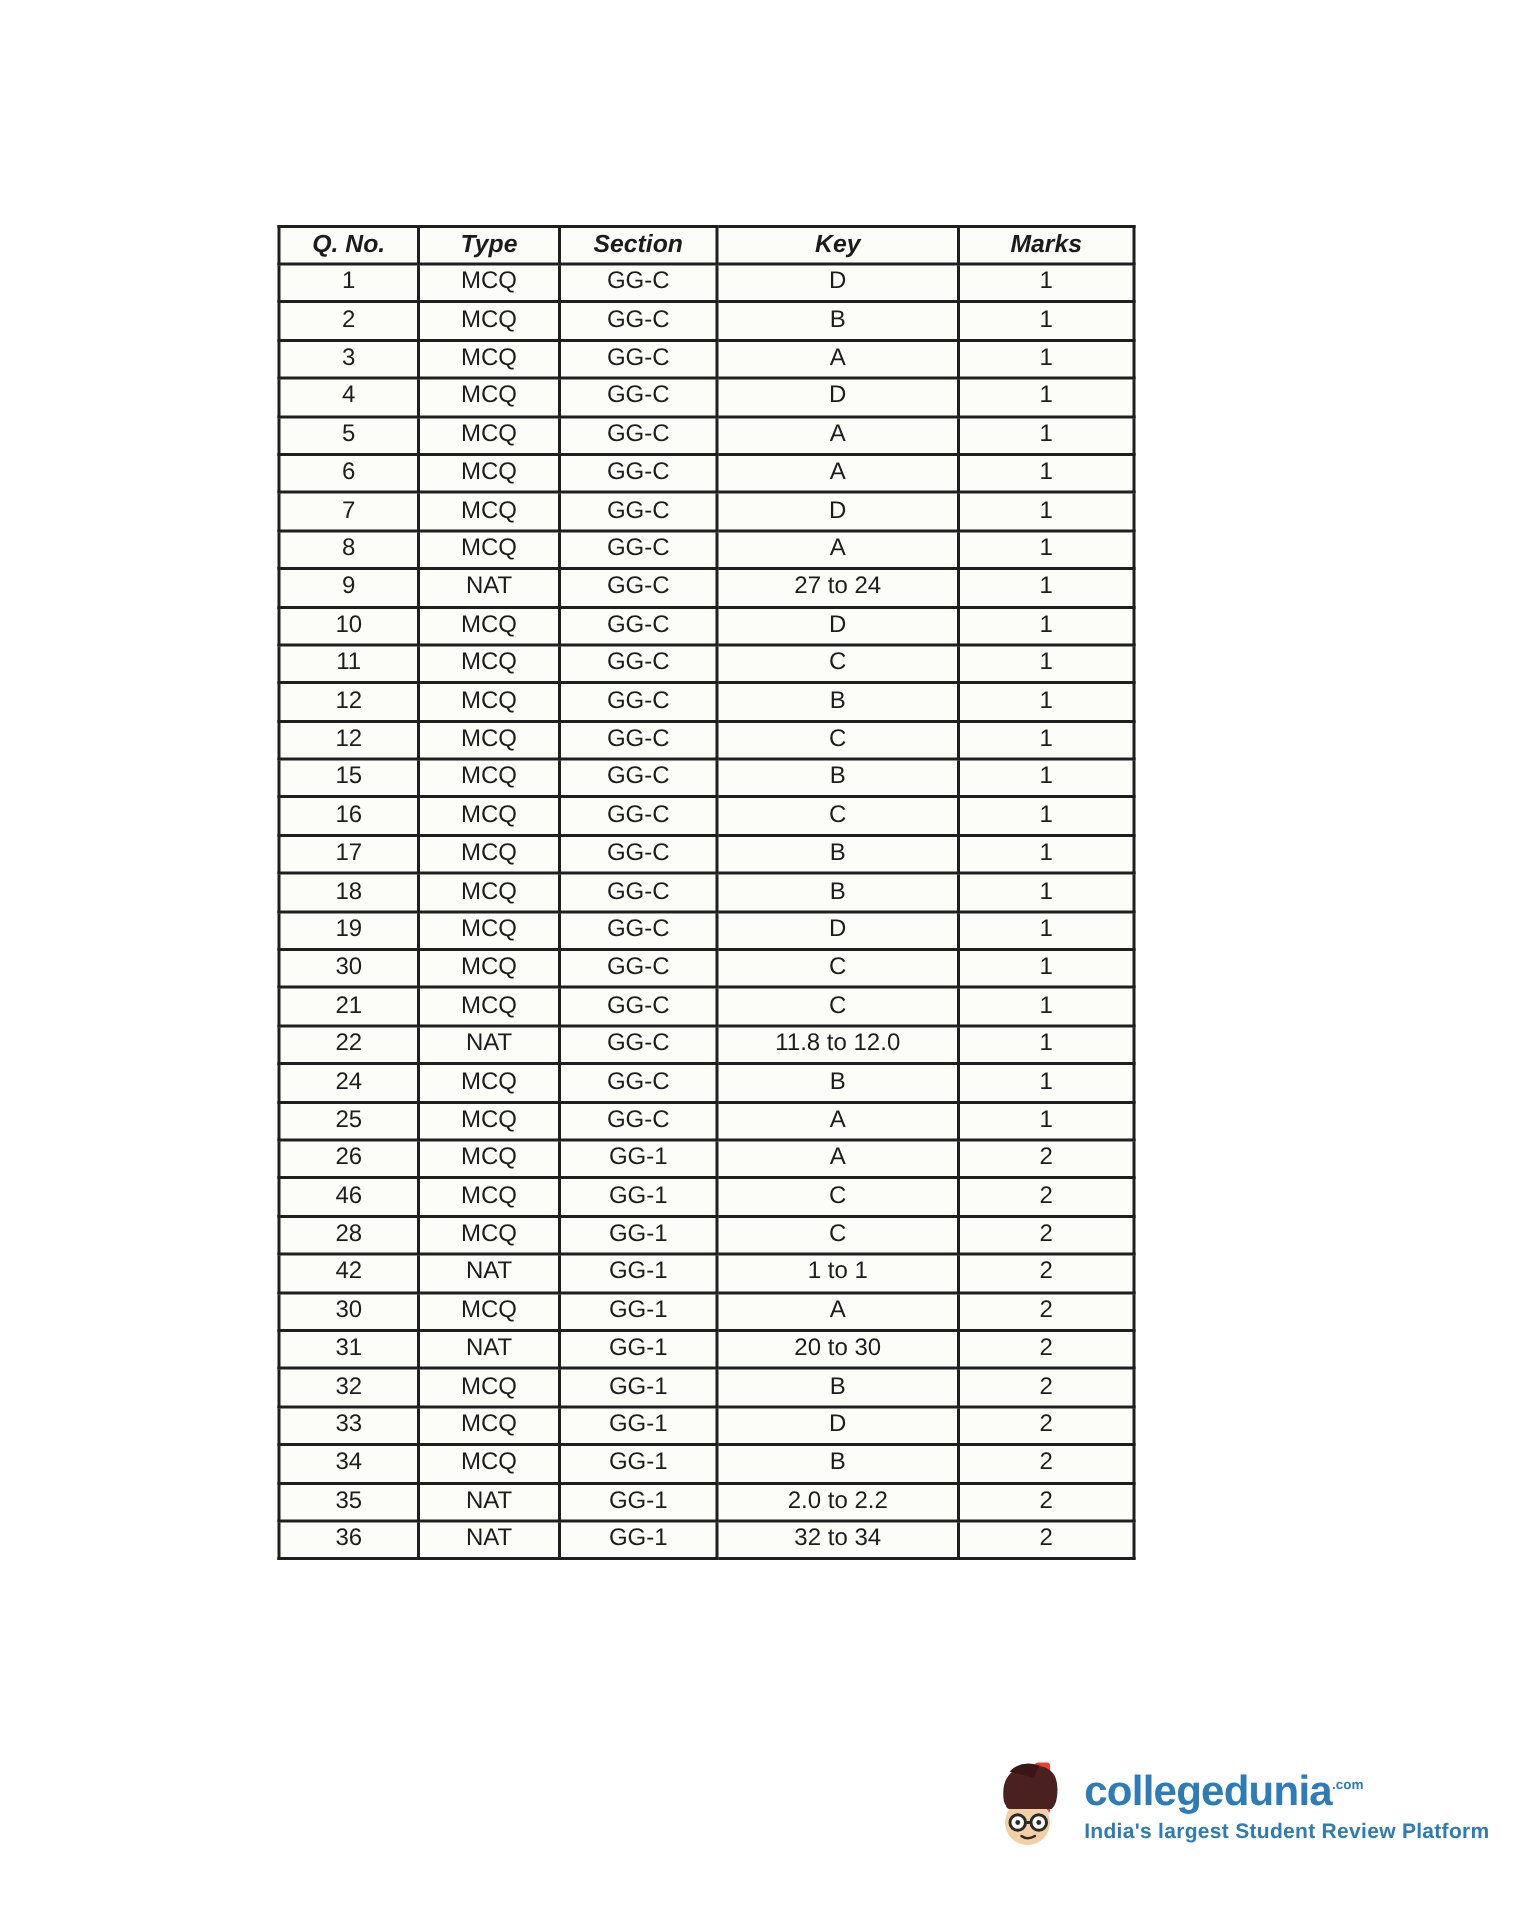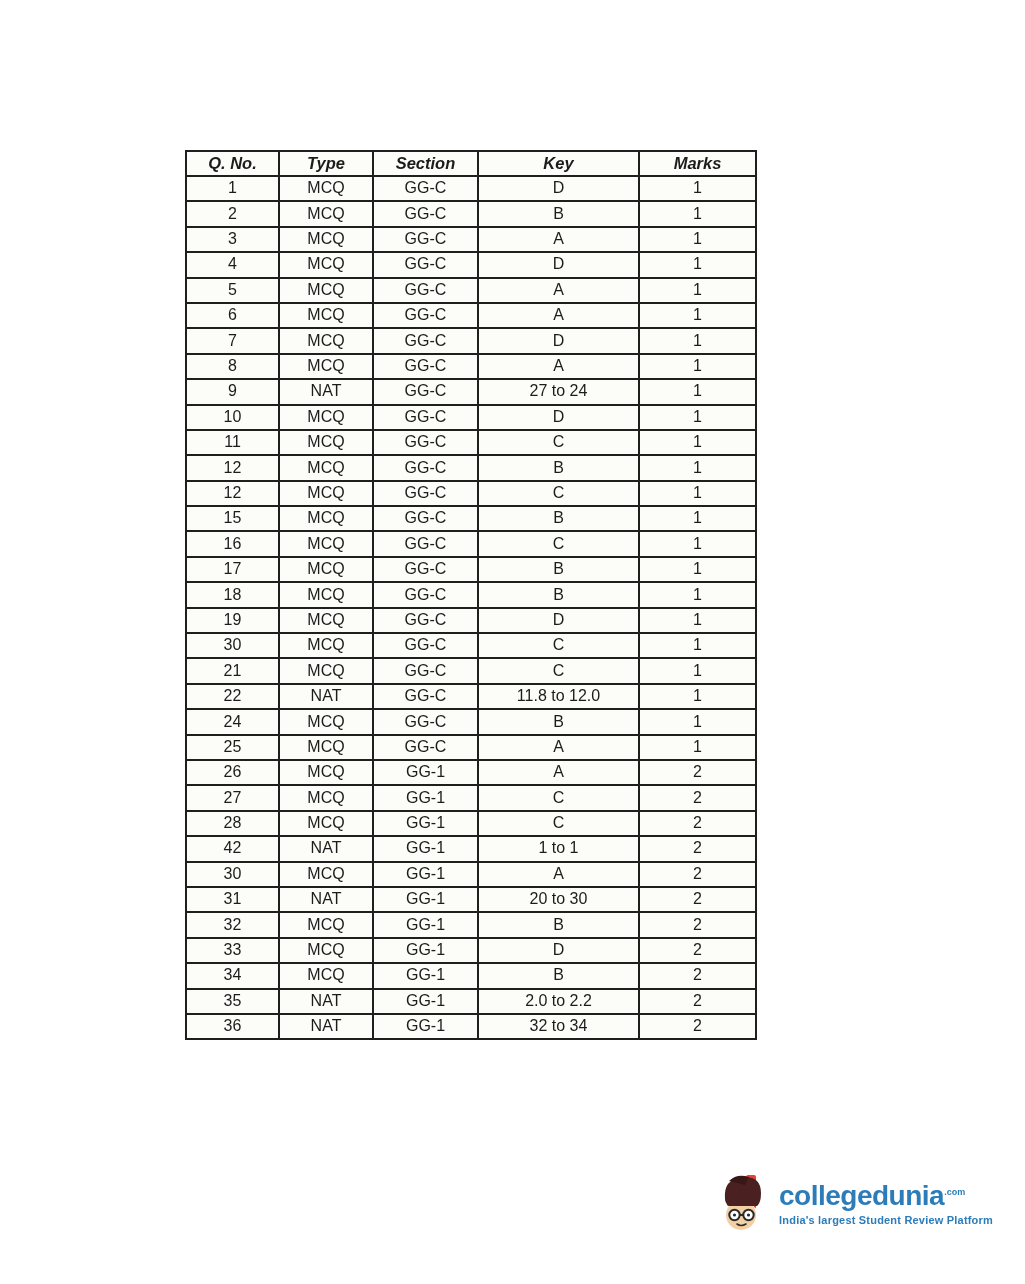--- a/index.html
+++ b/index.html
@@ -76,21 +76,21 @@
   .brand-main { color: #2b7cb9; }
   .brand-suffix {
     color: #2b7cb9;
     font-size: 9px;
     font-weight: bold;
     vertical-align: super;
     letter-spacing: 0;
   }
   .tagline {
     margin-top: 4px;
-    font-size: 11px;
+    font-size: 14px;
     font-weight: bold;
     color: #2b7cb9;
     letter-spacing: 0.2px;
   }
 </style>
 </head>
 <body>
 
 <div class="page">
 
@@ -274,21 +274,21 @@
           <td>1</td>
         </tr>
         <tr>
           <td>26</td>
           <td>MCQ</td>
           <td>GG-1</td>
           <td>A</td>
           <td>2</td>
         </tr>
         <tr>
-          <td>27</td>
+          <td>46</td>
           <td>MCQ</td>
           <td>GG-1</td>
           <td>C</td>
           <td>2</td>
         </tr>
         <tr>
           <td>28</td>
           <td>MCQ</td>
           <td>GG-1</td>
           <td>C</td>

